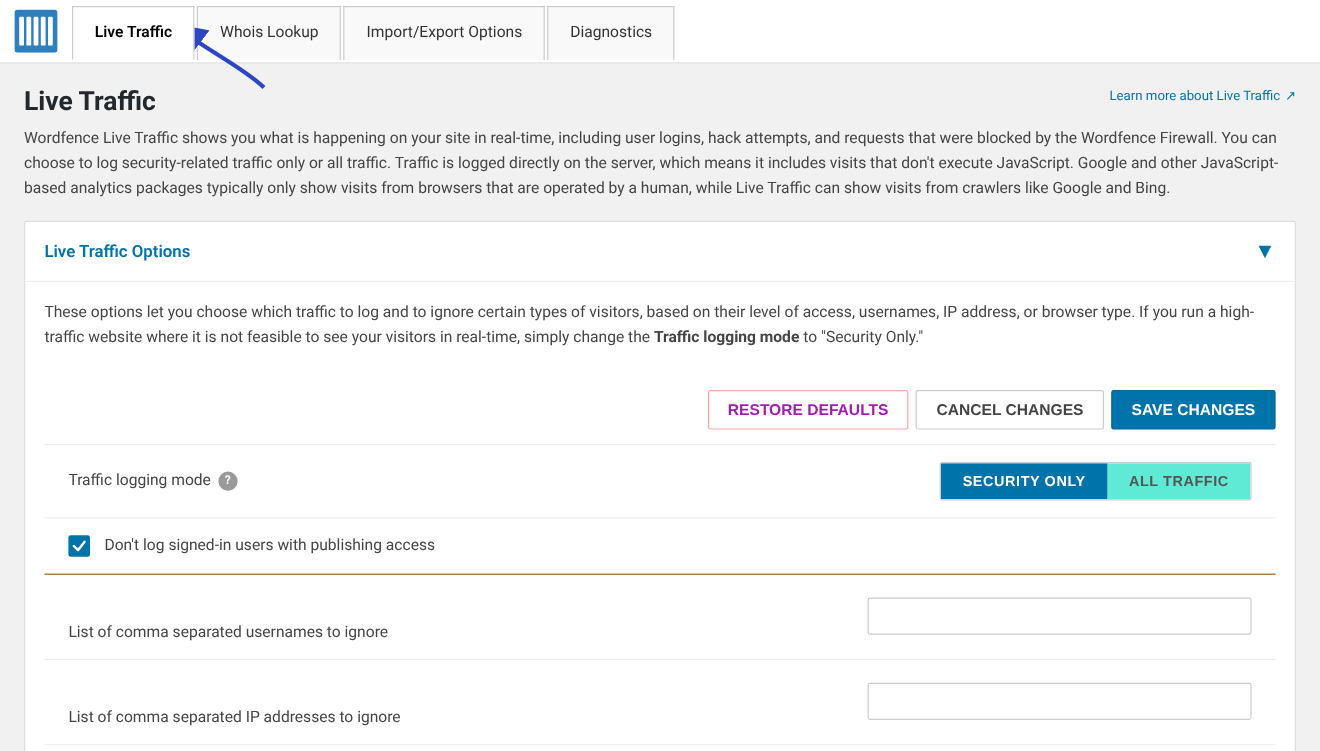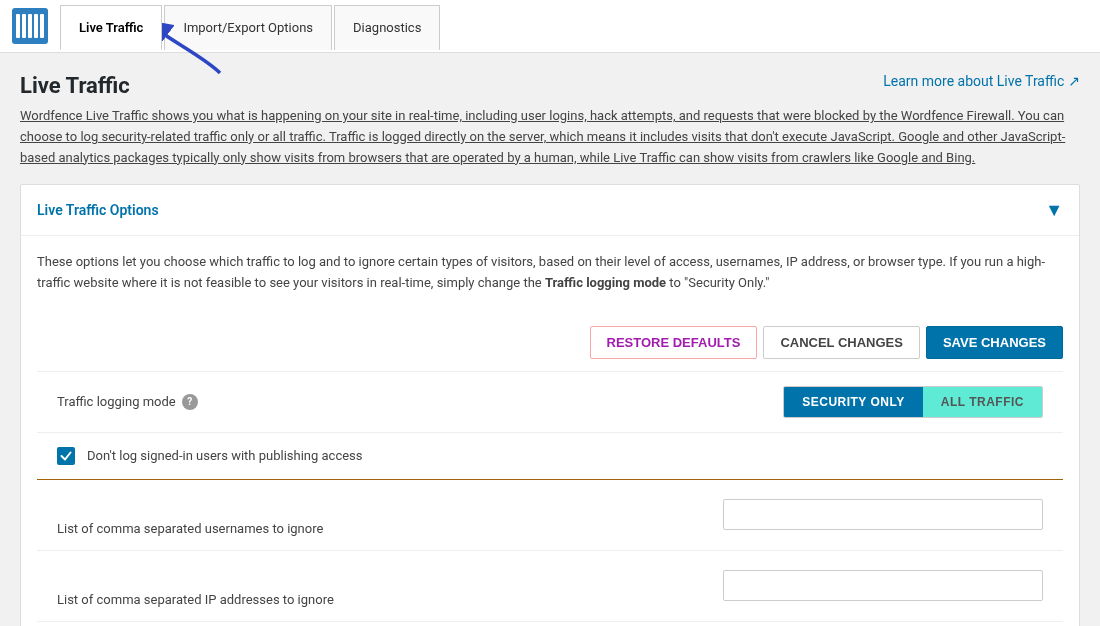--- a/index.html
+++ b/index.html
@@ -9,23 +9,23 @@
     .logo { padding: 8px 12px; display: flex; align-items: center; }
     .logo-icon { width: 36px; height: 36px; }
     .tabs { display: flex; }
     .tab { padding: 14px 18px; border: 1px solid #ccc; border-bottom: none; margin-right: 2px; cursor: pointer; font-size: 13px; background: #f9f9f9; color: #333; position: relative; top: 1px; }
     .tab.active { background: #fff; border-bottom: 1px solid #fff; font-weight: 600; color: #000; z-index: 2; }
 
     .main-content { padding: 20px; background: #f1f1f1; }
 
     .page-header { display: flex; justify-content: space-between; align-items: flex-start; margin-bottom: 8px; }
     .page-title { font-size: 22px; font-weight: 700; color: #23282d; }
-    .learn-more { font-size: 14px; color: #0073aa; text-decoration: none; display: flex; align-items: center; gap: 4px; }
+    .learn-more { font-size: 11px; color: #0073aa; text-decoration: none; display: flex; align-items: center; gap: 4px; }
 
-    .description { font-size: 13px; color: #444; line-height: 1.6; margin-bottom: 16px; max-width: 1060px; text-decoration: underline; }
+    .description { font-size: 13px; color: #444; line-height: 1.6; margin-bottom: 16px; max-width: 1060px; }
 
     .options-panel { background: #fff; border: 1px solid #ddd; border-radius: 2px; }
     .options-header { display: flex; justify-content: space-between; align-items: center; padding: 14px 16px; cursor: pointer; border-bottom: 1px solid #eee; }
     .options-header-title { color: #0073aa; font-weight: 600; font-size: 14px; }
     .chevron-down { color: #0073aa; font-size: 18px; }
 
     .options-body { padding: 16px; }
     .options-description { font-size: 13px; color: #444; line-height: 1.6; margin-bottom: 24px; }
     .options-description strong { font-weight: 700; }
 
@@ -70,20 +70,21 @@
         <rect width="36" height="36" rx="3" fill="#2D7FC0"></rect>
         <rect x="4" y="6" width="4" height="24" rx="1" fill="white"></rect>
         <rect x="10" y="6" width="4" height="24" rx="1" fill="white"></rect>
         <rect x="16" y="6" width="4" height="24" rx="1" fill="white"></rect>
         <rect x="22" y="6" width="4" height="24" rx="1" fill="white"></rect>
         <rect x="28" y="6" width="4" height="24" rx="1" fill="white"></rect>
       </svg>
     </div>
     <div class="tabs">
       <div class="tab active">Live Traffic</div>
+      <div class="tab">Whois Lookup</div>
       <div class="tab">Import/Export Options</div>
       <div class="tab">Diagnostics</div>
     </div>
   </div>
 
   <div class="arrow-container">
     <svg class="arrow-svg" viewBox="0 0 80 60" xmlns="http://www.w3.org/2000/svg">
       <defs>
         <marker id="arrowhead" markerWidth="8" markerHeight="8" refX="4" refY="4" orient="auto">
           <polygon points="0 0, 8 4, 0 8" fill="#2D47C4"></polygon>

